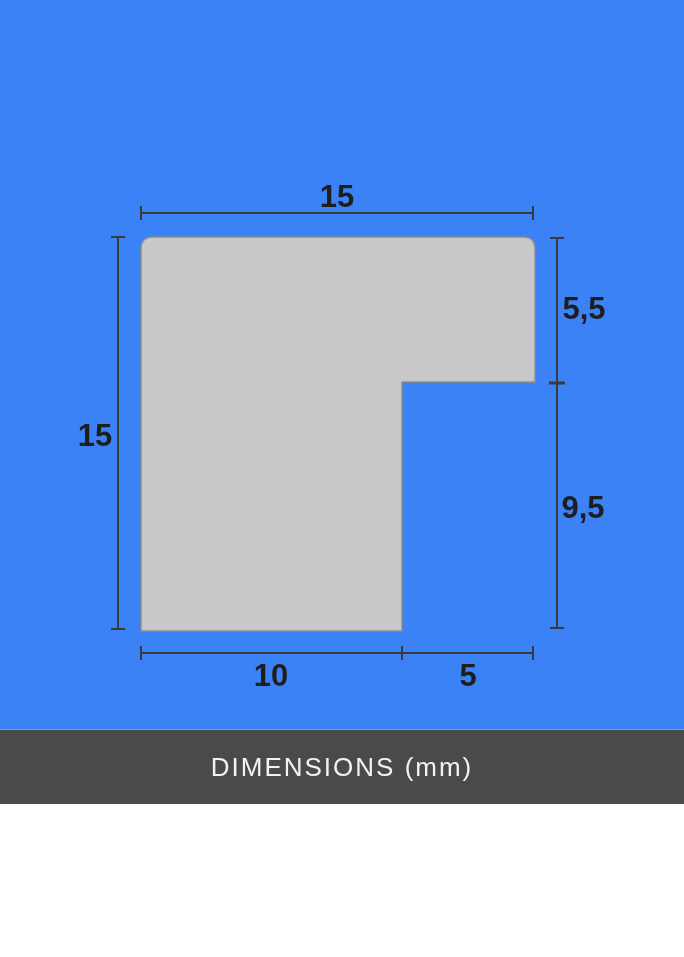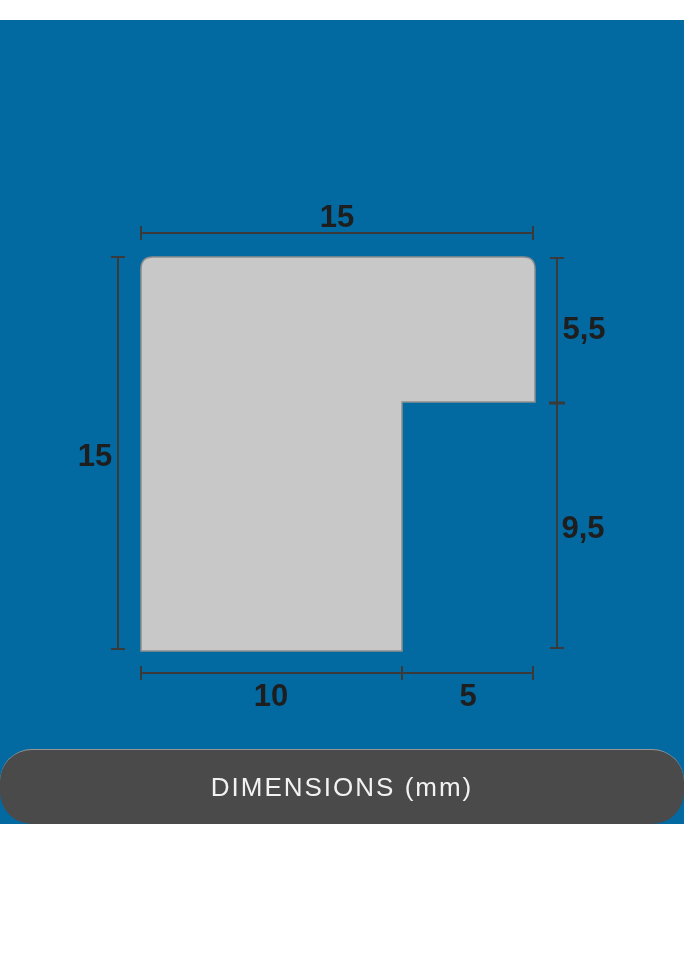--- a/index.html
+++ b/index.html
@@ -5,23 +5,22 @@
   * { margin: 0; padding: 0; box-sizing: border-box; }
   html, body {
     width: 684px;
     height: 957px;
     font-family: "Liberation Sans", sans-serif;
   }
   .page {
     position: relative;
     width: 684px;
     height: 804px;
-    background: #0369a1;
+    background: #3b82f6;
     overflow: hidden;
-    margin-top: 20px;
   }
   .diagram-area {
     position: absolute;
     top: 0;
     left: 0;
     width: 684px;
     height: 882px;
   }
   svg text {
     font-family: "Liberation Sans", sans-serif;
@@ -33,21 +32,20 @@
     position: absolute;
     left: 0;
     bottom: 0;
     width: 684px;
     height: 75px;
     background: #4a4a4a;
     border-top: 1px solid #979797;
     display: flex;
     align-items: center;
     justify-content: center;
-    border-radius: 32px;
   }
   .footer-label {
     color: #f2f2f2;
     font-size: 26px;
     font-weight: 400;
     letter-spacing: 2px;
     font-family: "Liberation Sans", sans-serif;
   }
 </style>
 </head>

